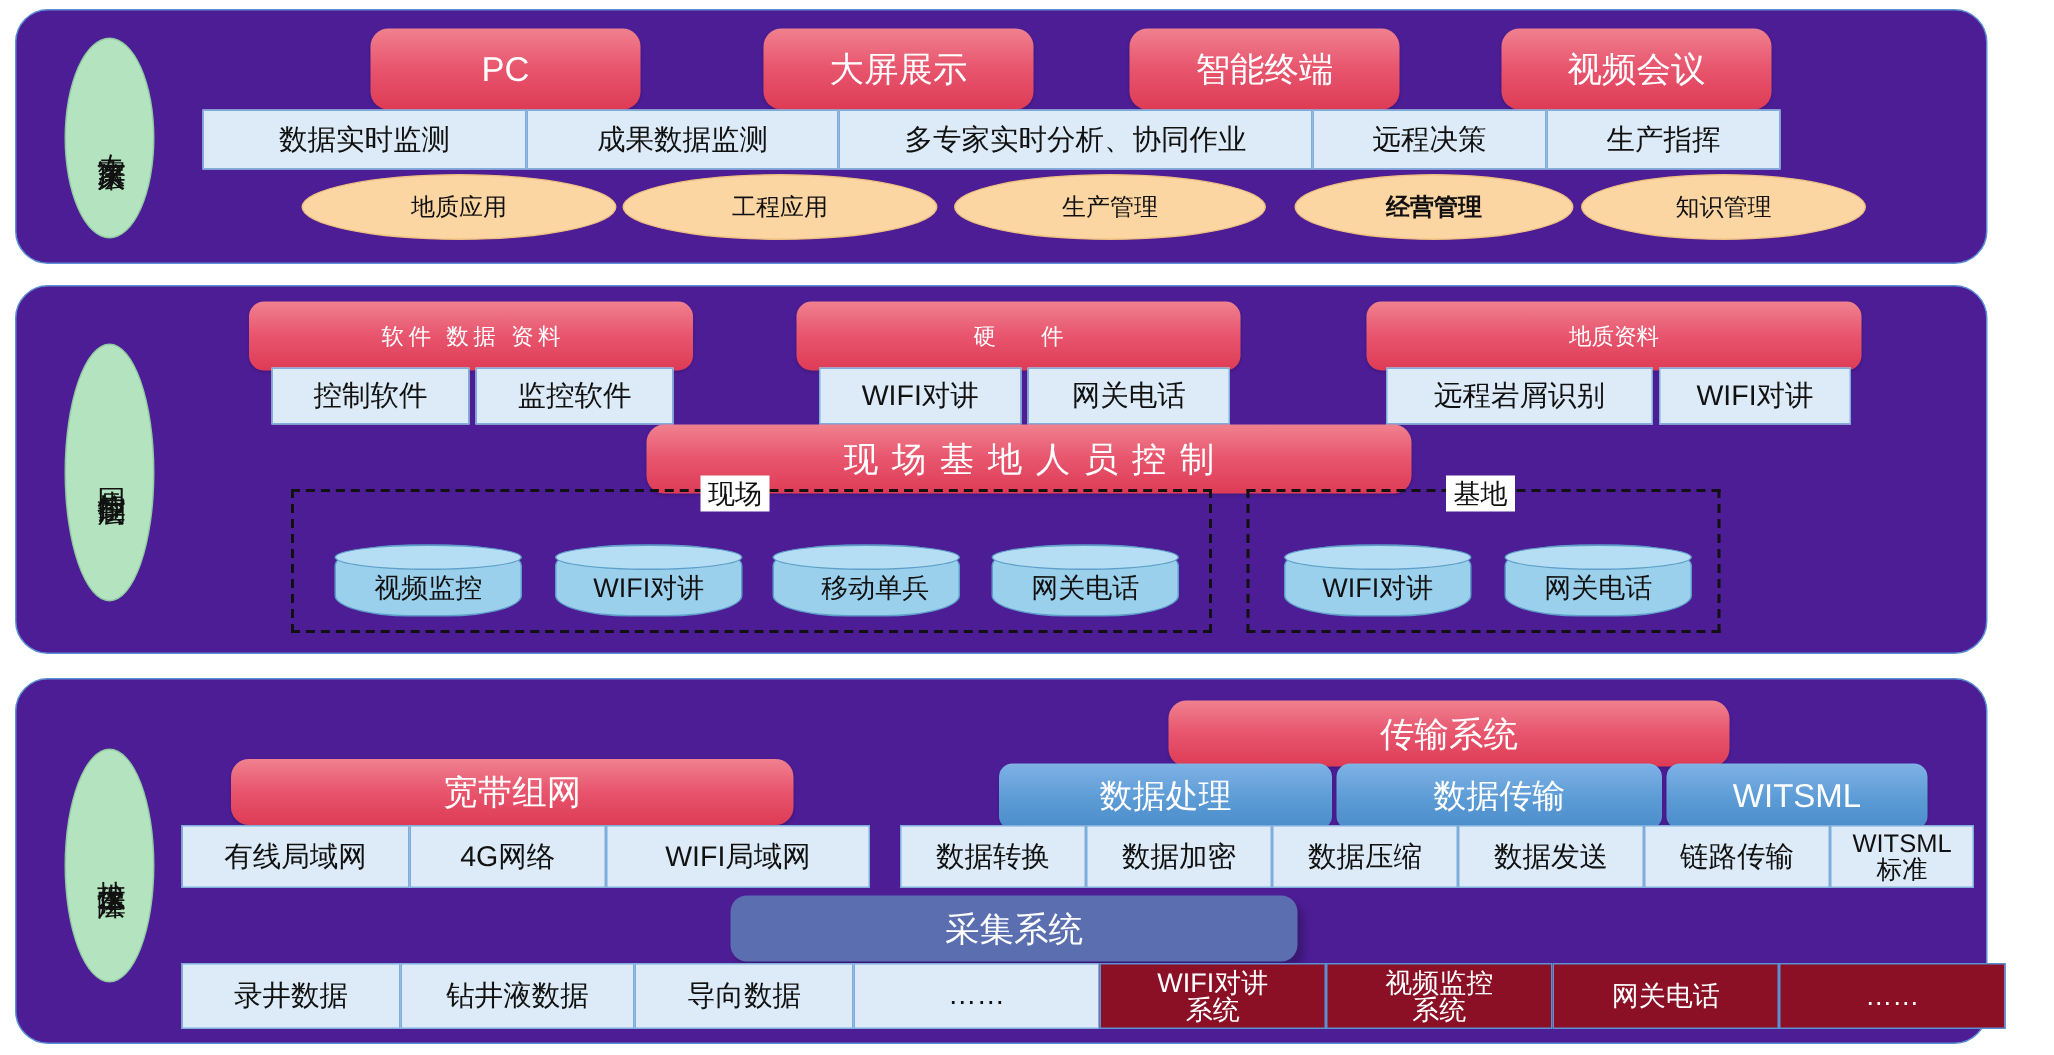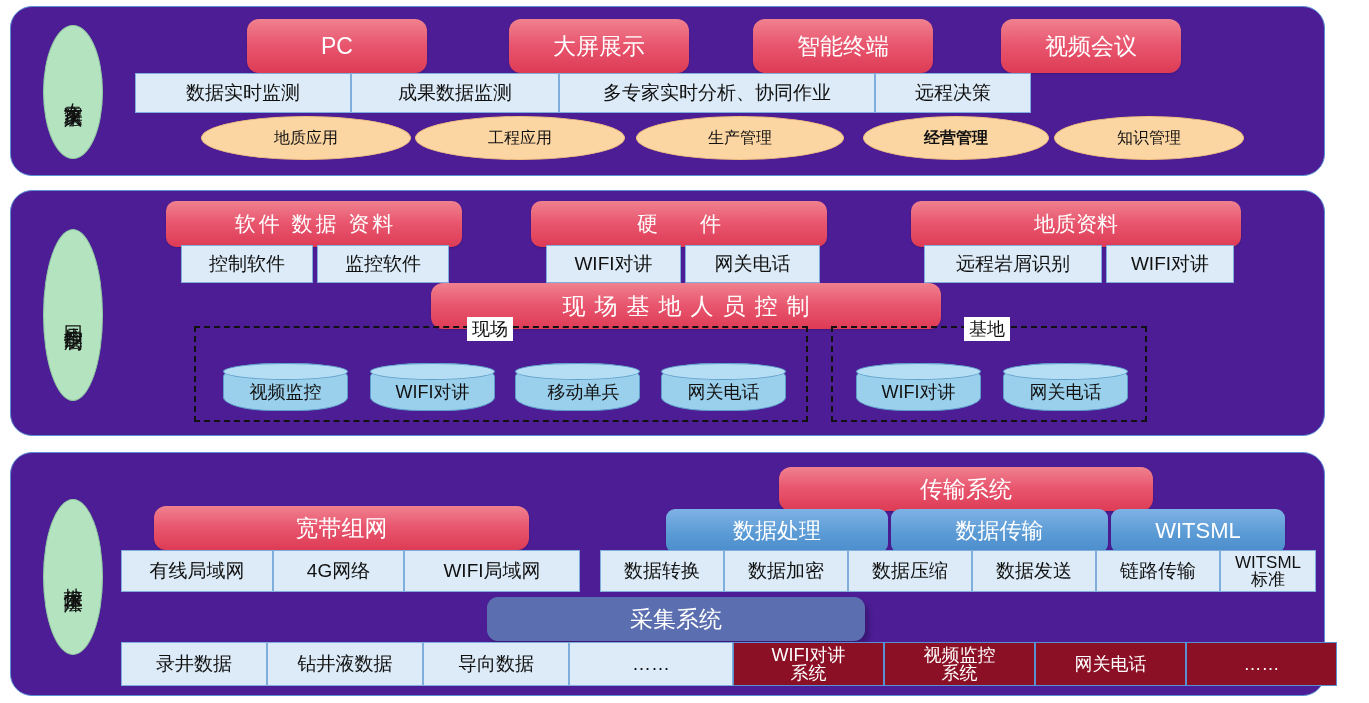--- a/index.html
+++ b/index.html
@@ -33,21 +33,21 @@
 
   
   .red-pill{
     position:absolute;box-sizing:border-box;
     background:linear-gradient(to bottom,#F0818F 0%,#E8566E 48%,#DE3B55 100%);
     border-radius:12px;color:#fff;
     display:flex;align-items:center;justify-content:center;
     font-size:23px;white-space:nowrap;
     box-shadow:0 1px 2px rgba(0,0,0,.18);
   }
-  .red-pill.sm{font-size:21px;border-radius:10px;}
+  .red-pill.sm{font-size:15px;border-radius:10px;}
   .red-pill.wide-sp{letter-spacing:9px;text-indent:9px;}
   .red-pill.sp2{letter-spacing:3px;text-indent:3px;}
 
   
   .lb-cell{
     position:absolute;box-sizing:border-box;
     background:#DCEBF7;border:1px solid #7FAEDC;
     display:flex;align-items:center;justify-content:center;
     font-size:19px;color:#111;white-space:nowrap;
   }
@@ -122,20 +122,21 @@
 
   <div class="red-pill" style="left:236px;top:12px;width:180px;height:54px;">PC</div>
   <div class="red-pill" style="left:484px;top:12px;width:180px;height:54px;margin-left:14px;">大屏展示</div>
   <div class="red-pill" style="left:742px;top:12px;width:180px;height:54px;">智能终端</div>
   <div class="red-pill" style="left:990px;top:12px;width:180px;height:54px;">视频会议</div>
 
   <div class="lb-cell" style="left:124px;top:66px;width:216px;height:40px;">数据实时监测</div>
   <div class="lb-cell" style="left:340px;top:66px;width:208px;height:40px;">成果数据监测</div>
   <div class="lb-cell" style="left:548px;top:66px;width:316px;height:40px;">多专家实时分析、协同作业</div>
   <div class="lb-cell" style="left:864px;top:66px;width:156px;height:40px;">远程决策</div>
+  <div class="lb-cell" style="left:1020px;top:66px;width:156px;height:40px;">生产指挥</div>
 
   <div class="orange-oval" style="left:190px;top:109px;width:210px;height:44px;">地质应用</div>
   <div class="orange-oval" style="left:404px;top:109px;width:210px;height:44px;">工程应用</div>
   <div class="orange-oval" style="left:625px;top:109px;width:208px;height:44px;">生产管理</div>
   <div class="orange-oval" style="left:852px;top:109px;width:186px;height:44px;font-weight:bold;">经营管理</div>
   <div class="orange-oval" style="left:1043px;top:109px;width:190px;height:44px;">知识管理</div>
 </div>
 
 <div class="layer" id="layer-2">
   <div class="layer-badge" id="badge-2">同步控制层</div>

